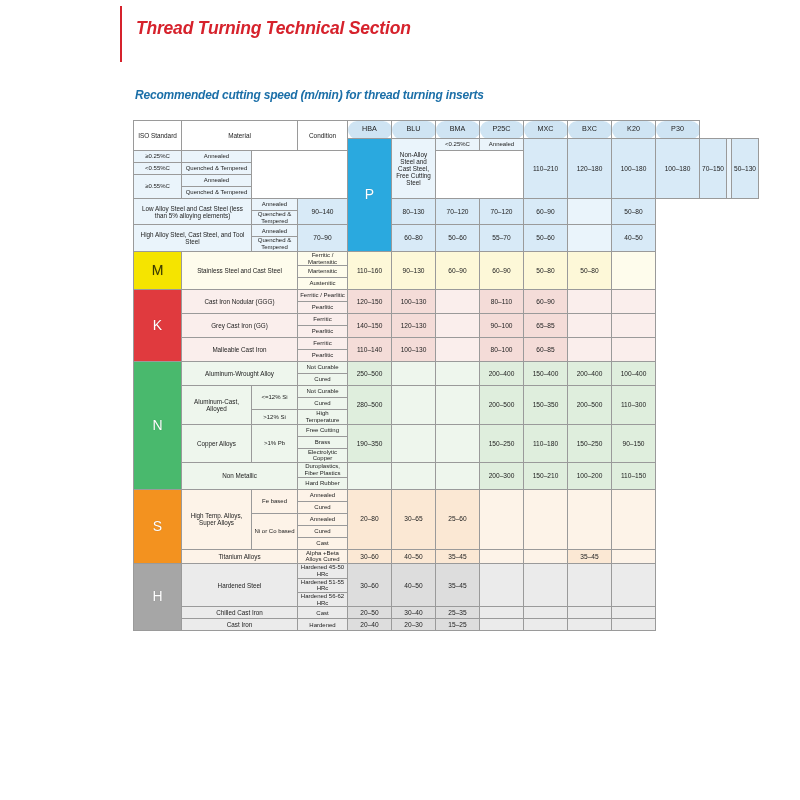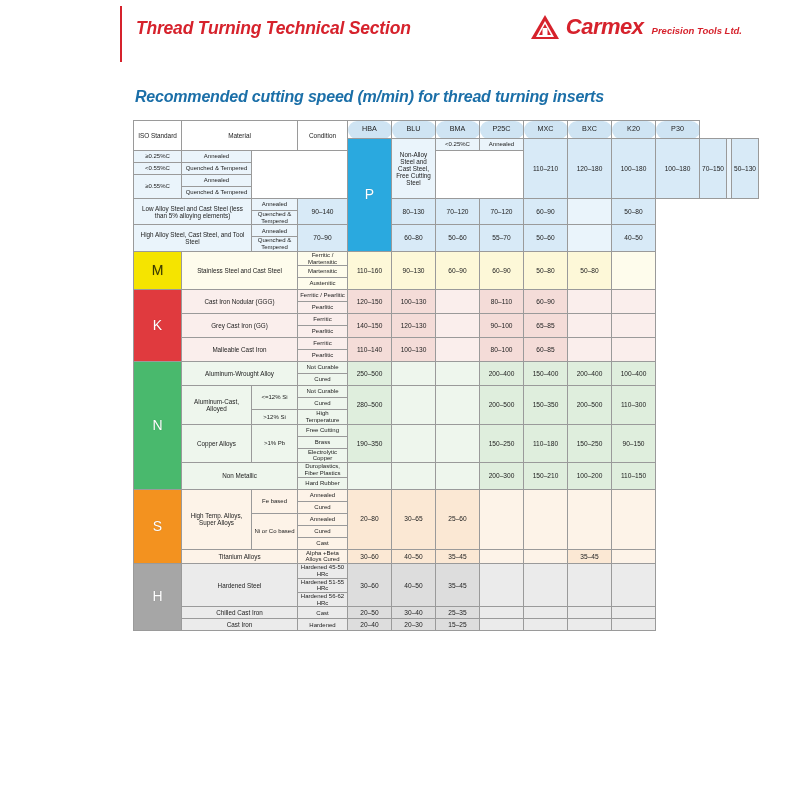--- a/index.html
+++ b/index.html
@@ -48,21 +48,21 @@
     letter-spacing:-0.5px;
   }
   .logo-sub{
     font-size:9.5px;font-weight:bold;font-style:italic;color:#d6222c;
     margin-left:2px;margin-top:6px;
   }
 
   .subtitle{
     position:absolute;
     left:135px;top:88px;
-    font-size:16px;font-weight:bold;font-style:italic;
+    font-size:12px;font-weight:bold;font-style:italic;
     color:#1b6fa8;
     letter-spacing:-0.2px;
   }
 
   table.grid{
     position:absolute;
     left:133px;top:120px;
     border-collapse:collapse;
     table-layout:fixed;
     font-size:6.2px;
@@ -122,30 +122,20 @@
   .t-hw{background:#ebebeb;}
 </style>
 </head>
 <body>
 
 <div class="page">
 
   <div class="header">
     <div class="header-rule"></div>
     <div class="header-title">Thread Turning Technical Section</div>
-    <div class="logo-wrap">
-      <svg class="logo-mark" viewBox="0 0 30 26">
-        <polygon points="15,1 29,25 1,25" fill="#d6222c"></polygon>
-        <polygon points="15,7 24,23 6,23" fill="#ffffff"></polygon>
-        <polygon points="15,10 21,21 9,21" fill="#d6222c"></polygon>
-        <rect x="12.5" y="14" width="5" height="8" fill="#ffffff"></rect>
-      </svg>
-      <div class="logo-text">Carmex</div>
-      <div class="logo-sub">Precision Tools Ltd.</div>
-    </div>
   </div>
 
   <div class="subtitle">Recommended cutting speed (m/min) for thread turning inserts</div>
 
   <table class="grid" id="speed-table">
     <colgroup>
       <col style="width:48px">
       <col style="width:70px">
       <col style="width:46px">
       <col style="width:50px">

